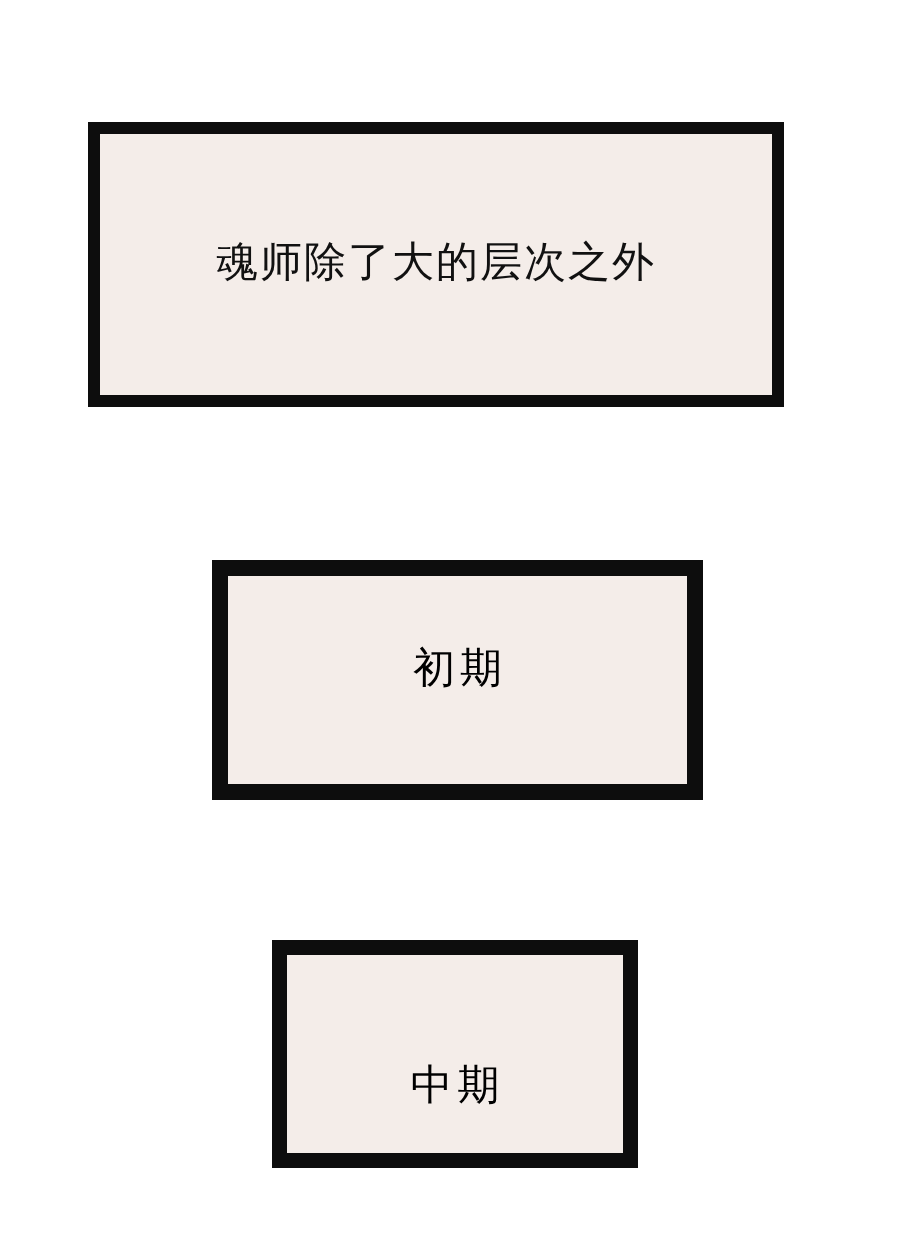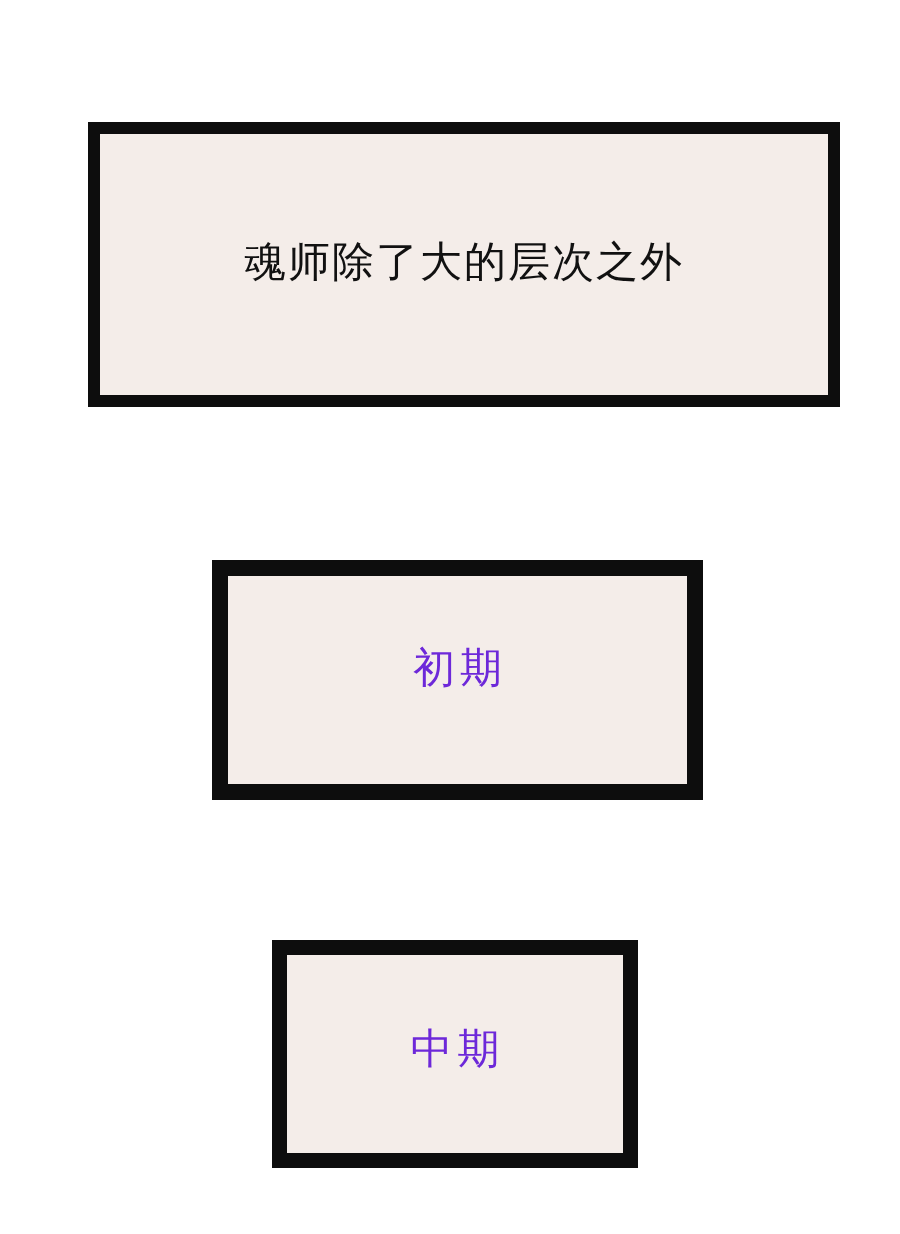--- a/index.html
+++ b/index.html
@@ -33,21 +33,21 @@
     display: flex;
     align-items: center;
     justify-content: center;
     overflow: hidden;
   }
 
   
   #panel-statement {
     left: 88px;
     top: 122px;
-    width: 752px;
+    width: 696px;
     height: 285px;
     border-width: 12px;
   }
   .statement-text {
     width: 100%;
     text-align: center;
     color: #111111;
     font-size: 42px;
     line-height: 48px;
     letter-spacing: 2px;
@@ -75,25 +75,25 @@
   
   #panel-middle {
     left: 272px;
     top: 940px;
     width: 366px;
     height: 228px;
     border-width: 15px;
     align-items: flex-start;
   }
   #panel-middle .stage-text {
-    margin-top: 72px;
+    margin-top: 108px;
   }
 
   .stage-text {
-    color: #6d28d9;
+    color: #000000;
     font-size: 42px;
     line-height: 44px;
     letter-spacing: 5px;
     text-indent: 5px;
     text-align: center;
     font-family: "DejaVu Serif", "Liberation Serif", serif;
   }
 </style>
 </head>
 <body>

